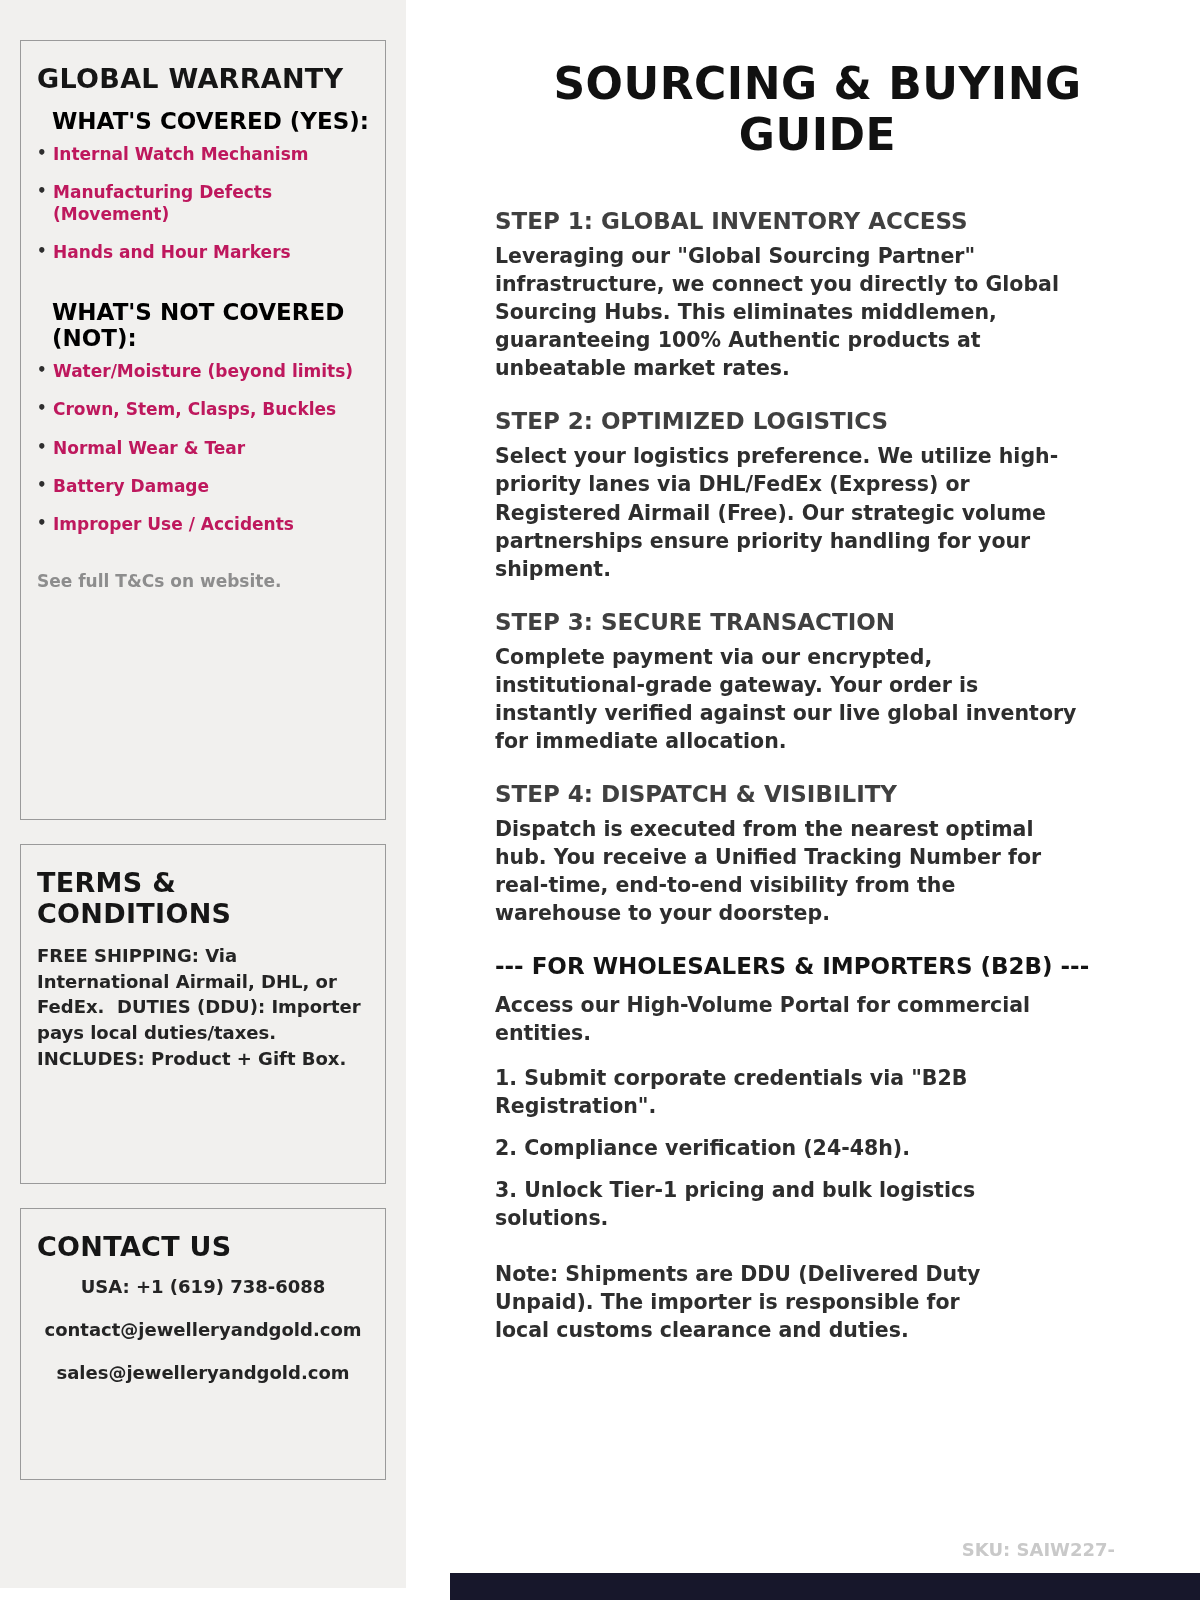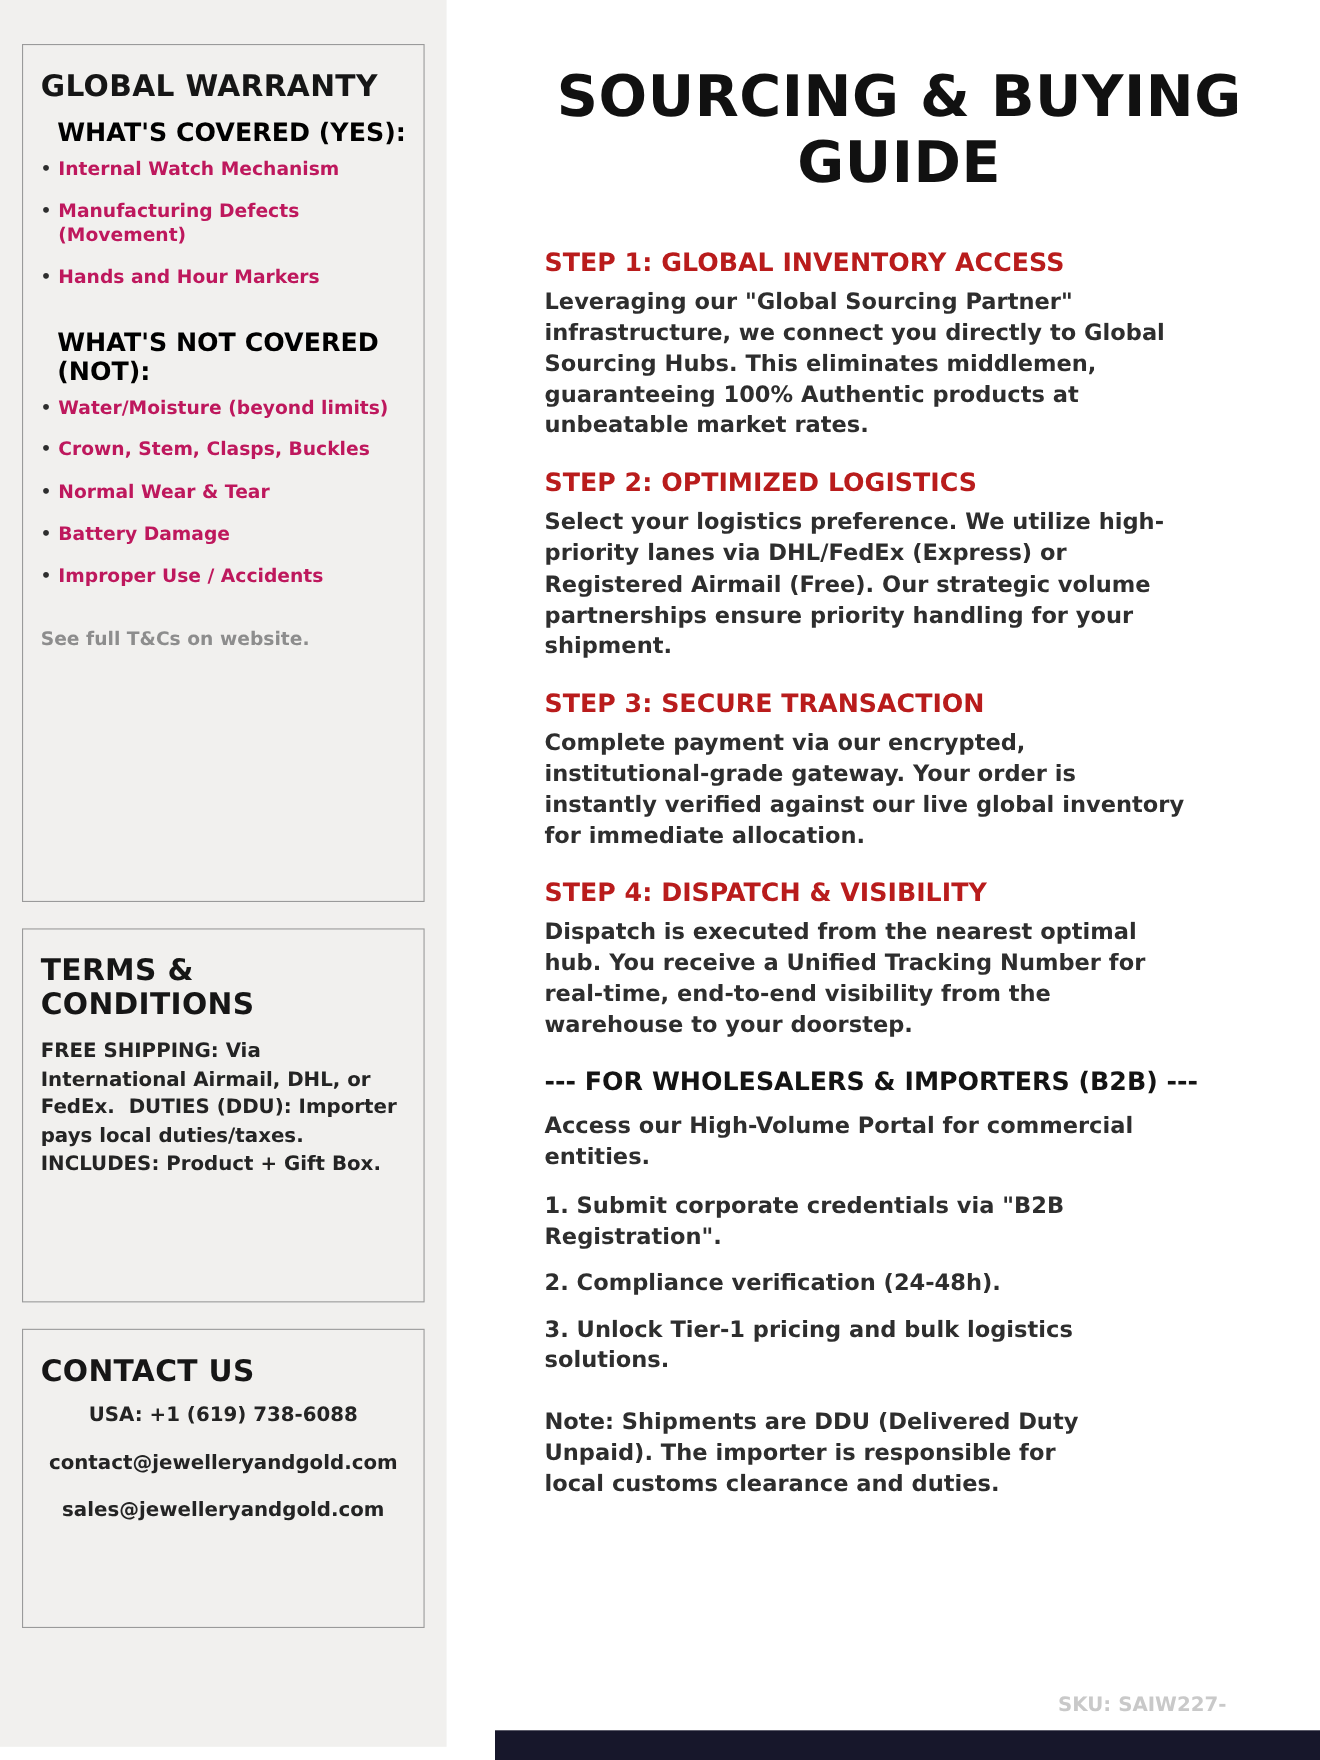--- a/index.html
+++ b/index.html
@@ -91,31 +91,31 @@
 
   
   .main {
     position: absolute;
     left: 450px; top: 0; right: 0; bottom: 0;
     background: #ffffff;
     padding: 58px 60px 0 45px;
   }
   .main-title {
     text-align: center;
-    font-size: 52px;
+    font-size: 44px;
     font-weight: 800;
     letter-spacing: 0.5px;
     color: #111111;
     margin-bottom: 48px;
   }
   .step-section { margin-bottom: 26px; max-width: 600px; }
   .step-heading {
     font-size: 23px;
     font-weight: 800;
-    color: #b91c1c;
+    color: #404040;
     margin-bottom: 8px;
   }
   .step-body {
     font-size: 20.5px;
     font-weight: 600;
     line-height: 1.37;
     color: #2e2e2e;
     max-width: 585px;
   }
   .b2b-heading {

